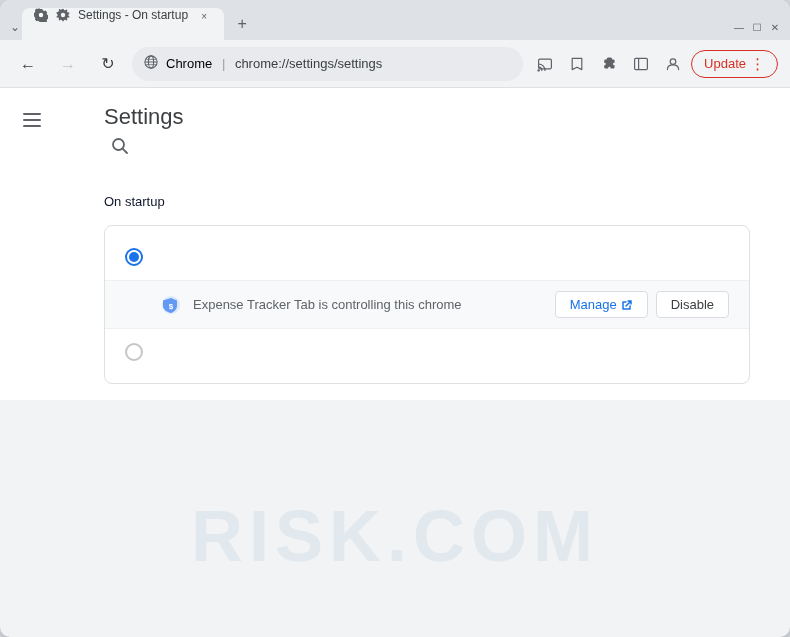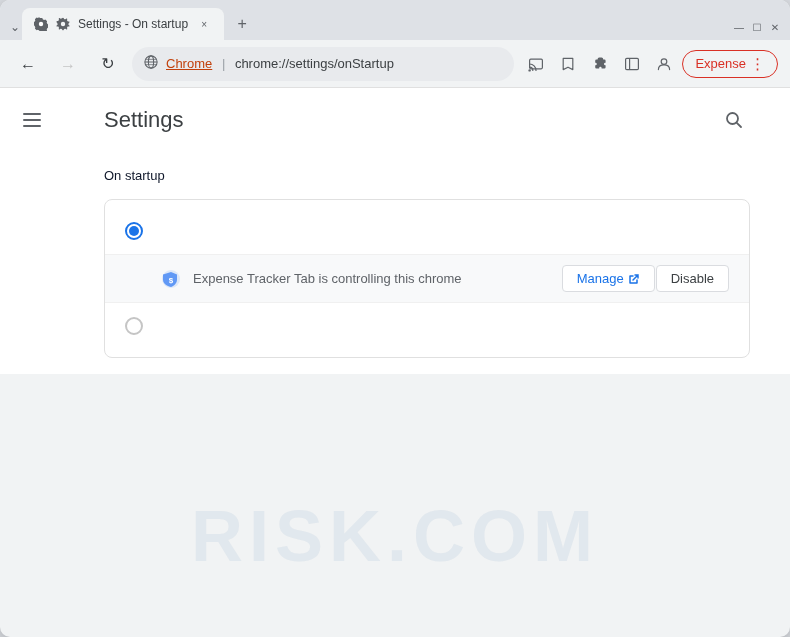--- a/index.html
+++ b/index.html
@@ -38,21 +38,20 @@
       align-items: flex-end;
       flex: 1;
       height: 100%;
     }
 
     .tab {
       background: #f1f3f4;
       border-radius: 8px 8px 0 0;
       height: 32px;
       display: flex;
-      align-items: center;
       padding: 0 12px;
       min-width: 200px;
       max-width: 240px;
       gap: 8px;
       position: relative;
     }
 
     .tab-favicon {
       width: 14px;
       height: 14px;
@@ -230,23 +229,24 @@
     }
 
     .settings-main {
       flex: 1;
       overflow-y: auto;
       padding: 16px 40px;
     }
 
     .settings-header {
       display: flex;
-      align-items: center;
+      align-items: flex-start;
       justify-content: space-between;
       margin-bottom: 32px;
+      flex-direction: column;
     }
 
     .settings-title {
       font-size: 22px;
       font-weight: 400;
       color: #3c4043;
     }
 
     .search-settings-btn {
       width: 32px;
@@ -330,21 +330,21 @@
 
     .extension-text {
       font-size: 13px;
       color: #5f6368;
       flex: 1;
     }
 
     .extension-actions {
       display: flex;
       align-items: flex-start;
-      gap: 1px;
+      gap: 8px;
       border-radius: 13px;
     }
 
     .manage-btn {
       border: 1px solid #dadce0;
       background: white;
       color: #1a73e8;
       border-radius: 4px;
       padding: 5px 14px;
       font-size: 13px;
@@ -427,23 +427,23 @@
         
         <svg width="14" height="14" viewBox="0 0 16 16" fill="none" xmlns="http://www.w3.org/2000/svg">
           <circle cx="8" cy="8" r="7" stroke="#5f6368" stroke-width="1.2" fill="none"></circle>
           <ellipse cx="8" cy="8" rx="3" ry="7" stroke="#5f6368" stroke-width="1.2" fill="none"></ellipse>
           <line x1="1" y1="8" x2="15" y2="8" stroke="#5f6368" stroke-width="1.2"></line>
           <line x1="2" y1="5" x2="14" y2="5" stroke="#5f6368" stroke-width="0.8"></line>
           <line x1="2" y1="11" x2="14" y2="11" stroke="#5f6368" stroke-width="0.8"></line>
         </svg>
       </span>
       <span class="address-text" style="color:#3c4043; font-weight:400;">
-        <span style="color:#c2410c;text-decoration:underline;">Chrome</span>
+        <span style="color:#000000;">Chrome</span>
         <span style="color:#9aa0a6; margin: 0 6px;">|</span>
-        <span style="color:#3c4043;">chrome://settings/onStartup</span>
+        <span style="color:#3c4043;">chrome://settings/settings</span>
       </span>
     </div>
 
     <div class="nav-icons">
 
       <div class="nav-icon-btn">
         <svg width="16" height="16" viewBox="0 0 20 20" fill="none" xmlns="http://www.w3.org/2000/svg">
           <rect x="2" y="4" width="16" height="12" rx="1.5" stroke="#5f6368" stroke-width="1.5" fill="none"></rect>
           <path d="M2 14a4 4 0 014 4" stroke="#5f6368" stroke-width="1.5" stroke-linecap="round" fill="none"></path>
           <path d="M2 10a8 8 0 018 8" stroke="#5f6368" stroke-width="1.5" stroke-linecap="round" fill="none"></path>
@@ -471,21 +471,21 @@
       </div>
 
       <div class="nav-icon-btn">
         <svg width="16" height="16" viewBox="0 0 20 20" fill="none" xmlns="http://www.w3.org/2000/svg">
           <circle cx="10" cy="7" r="3.5" stroke="#5f6368" stroke-width="1.5"></circle>
           <path d="M3 17c0-4 3.1-6 7-6s7 2 7 6" stroke="#5f6368" stroke-width="1.5" stroke-linecap="round"></path>
         </svg>
       </div>
 
       <button class="update-btn">
-        <span>Expense</span>
+        <span>Update</span>
         <span style="font-size:15px;">⋮</span>
       </button>
     </div>
   </div>
 
   <div class="page-wrapper">
     <div class="page-content">
 
       <div class="settings-layout">
 

